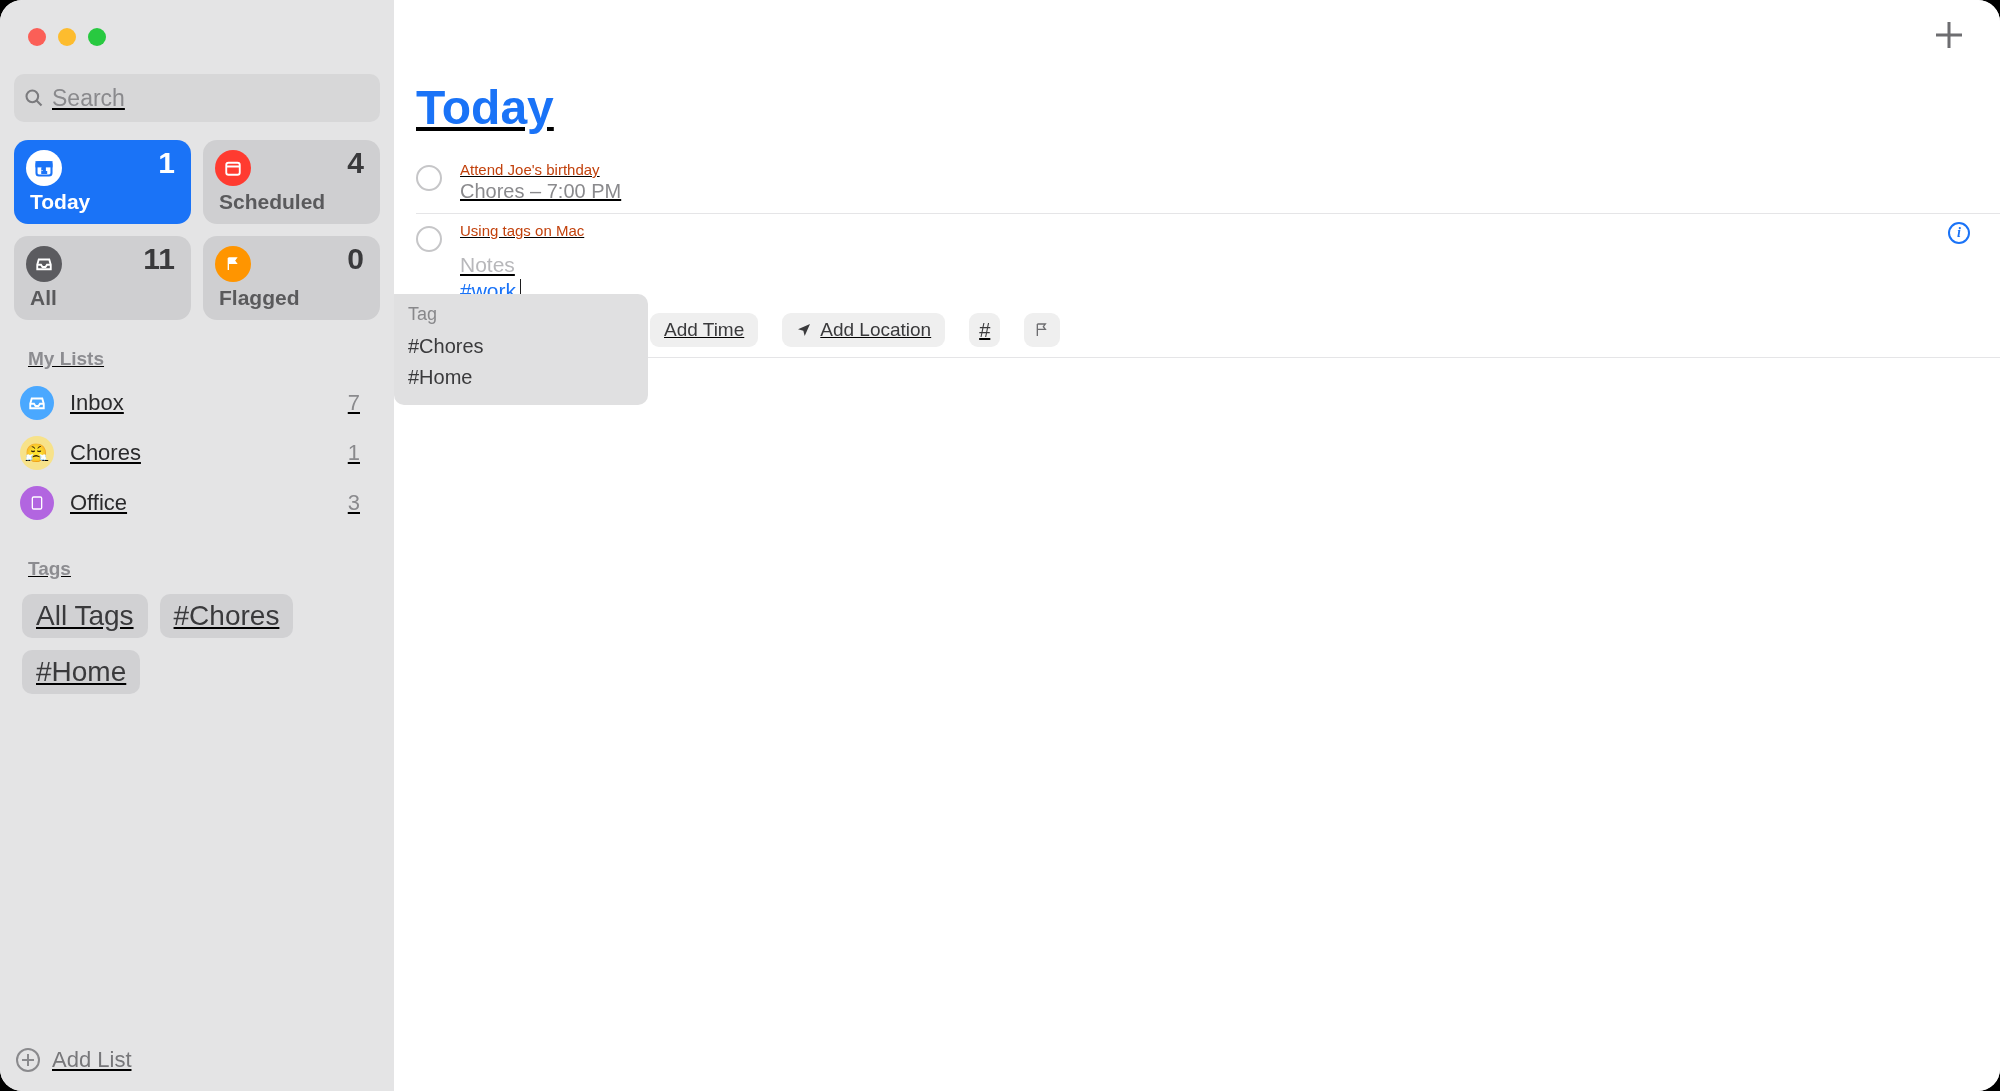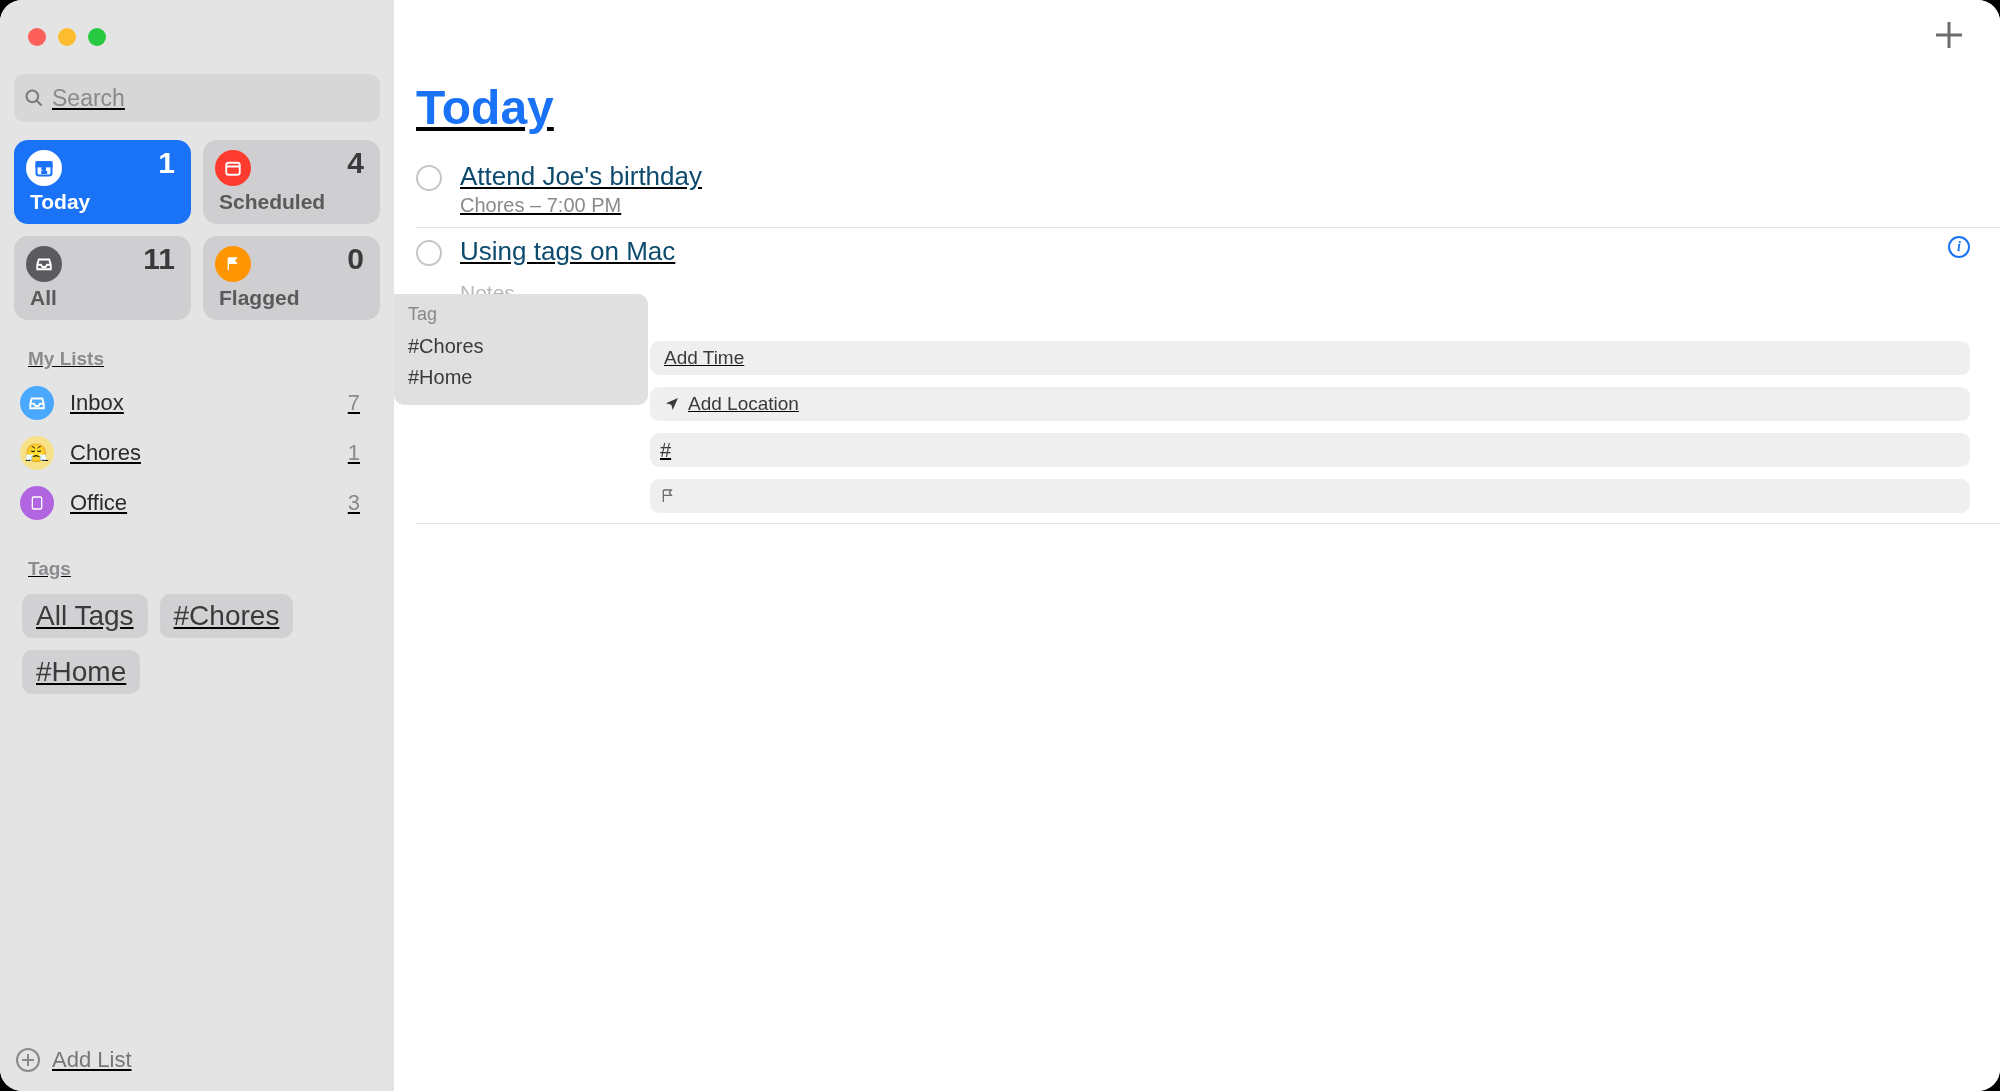--- a/index.html
+++ b/index.html
@@ -173,38 +173,37 @@
     padding: 8px 0 10px 0;
     border-bottom:1px solid #e5e5e7;
     position:relative;
   }
   .reminders .reminder:last-child { border-bottom:1px solid #e5e5e7;justify-content:center; }
   .radio {
     width:26px; height:26px; border:2.5px solid #c6c6c8; border-radius:50%;
     margin-top:4px; flex:0 0 26px; cursor:pointer;
   }
   .r-body { flex:1; padding-right:30px;}
-  .r-title { font-size:26px; color:#0c4a6e; }
+  .r-title { font-size:15px; color:#c2410c; }
   .r-sub { font-size:20px; color:#8a8a8d; margin-top:2px; }
   .r-notes { font-size:21px; color:#b8b8bb; margin-top:14px; }
   .r-tag-input {
     font-size:21px; color:#1a73f7; margin-top:2px;
     display:inline-block;
   }
   .r-tag-input .caret {
     display:inline-block; width:1px; height:22px; background:#1c1c1e;
     vertical-align:-3px; margin-left:4px;
     animation: blink 1s step-end infinite;
   }
   @keyframes blink { 50% { opacity:0; } }
 
   .toolbelt {
-    display:flex; gap:12px;
+    display:flex; gap:24px;
     padding: 10px 0 0 0;
-    flex-direction: column;
   }
   .belt-btn {
     background:#efefef; border-radius:9px;
     height:34px; padding:0 14px;
     display:flex; align-items:center; gap:8px;
     font-size:19px; color:#3a3a3c; cursor:pointer;
   }
   .belt-btn .ic { width:16px; height:16px; display:inline-flex; }
   .belt-btn .ic svg { width:100%; height:100%; }
   .belt-btn.iconic { padding:0 10px; }

